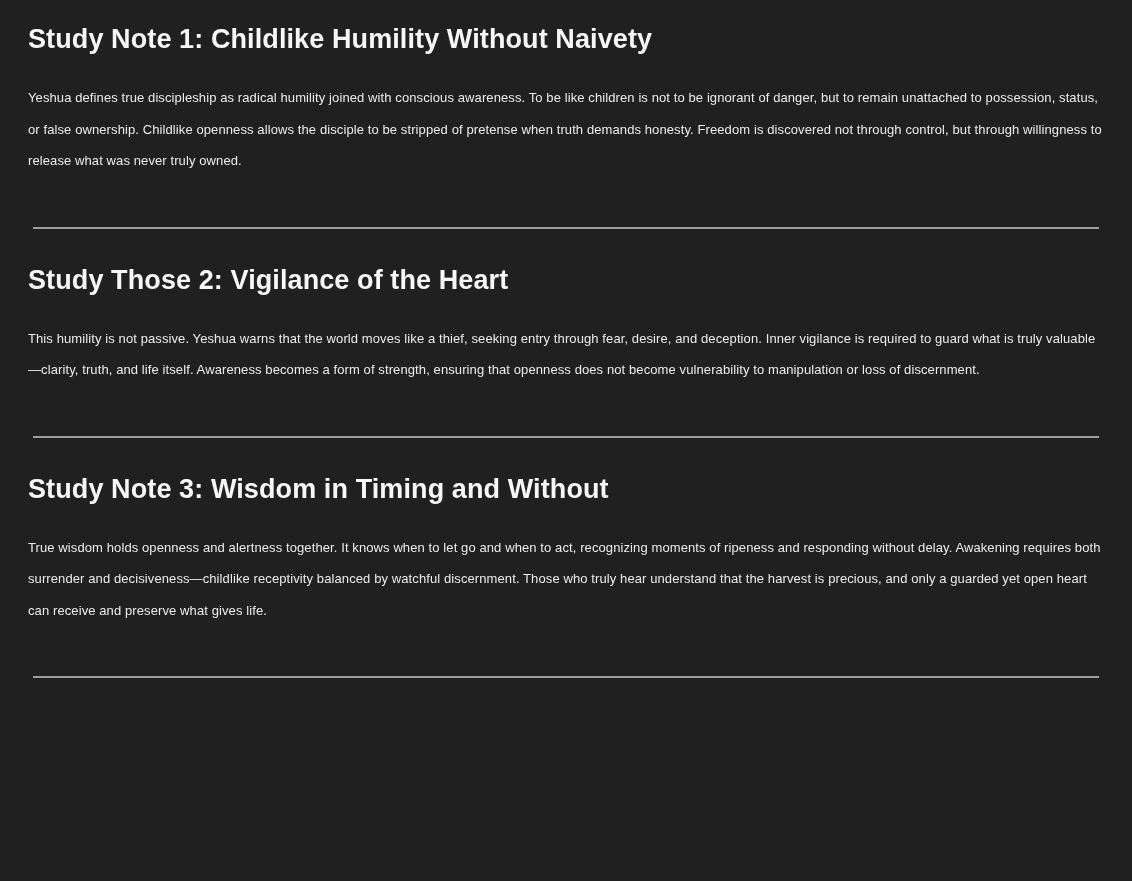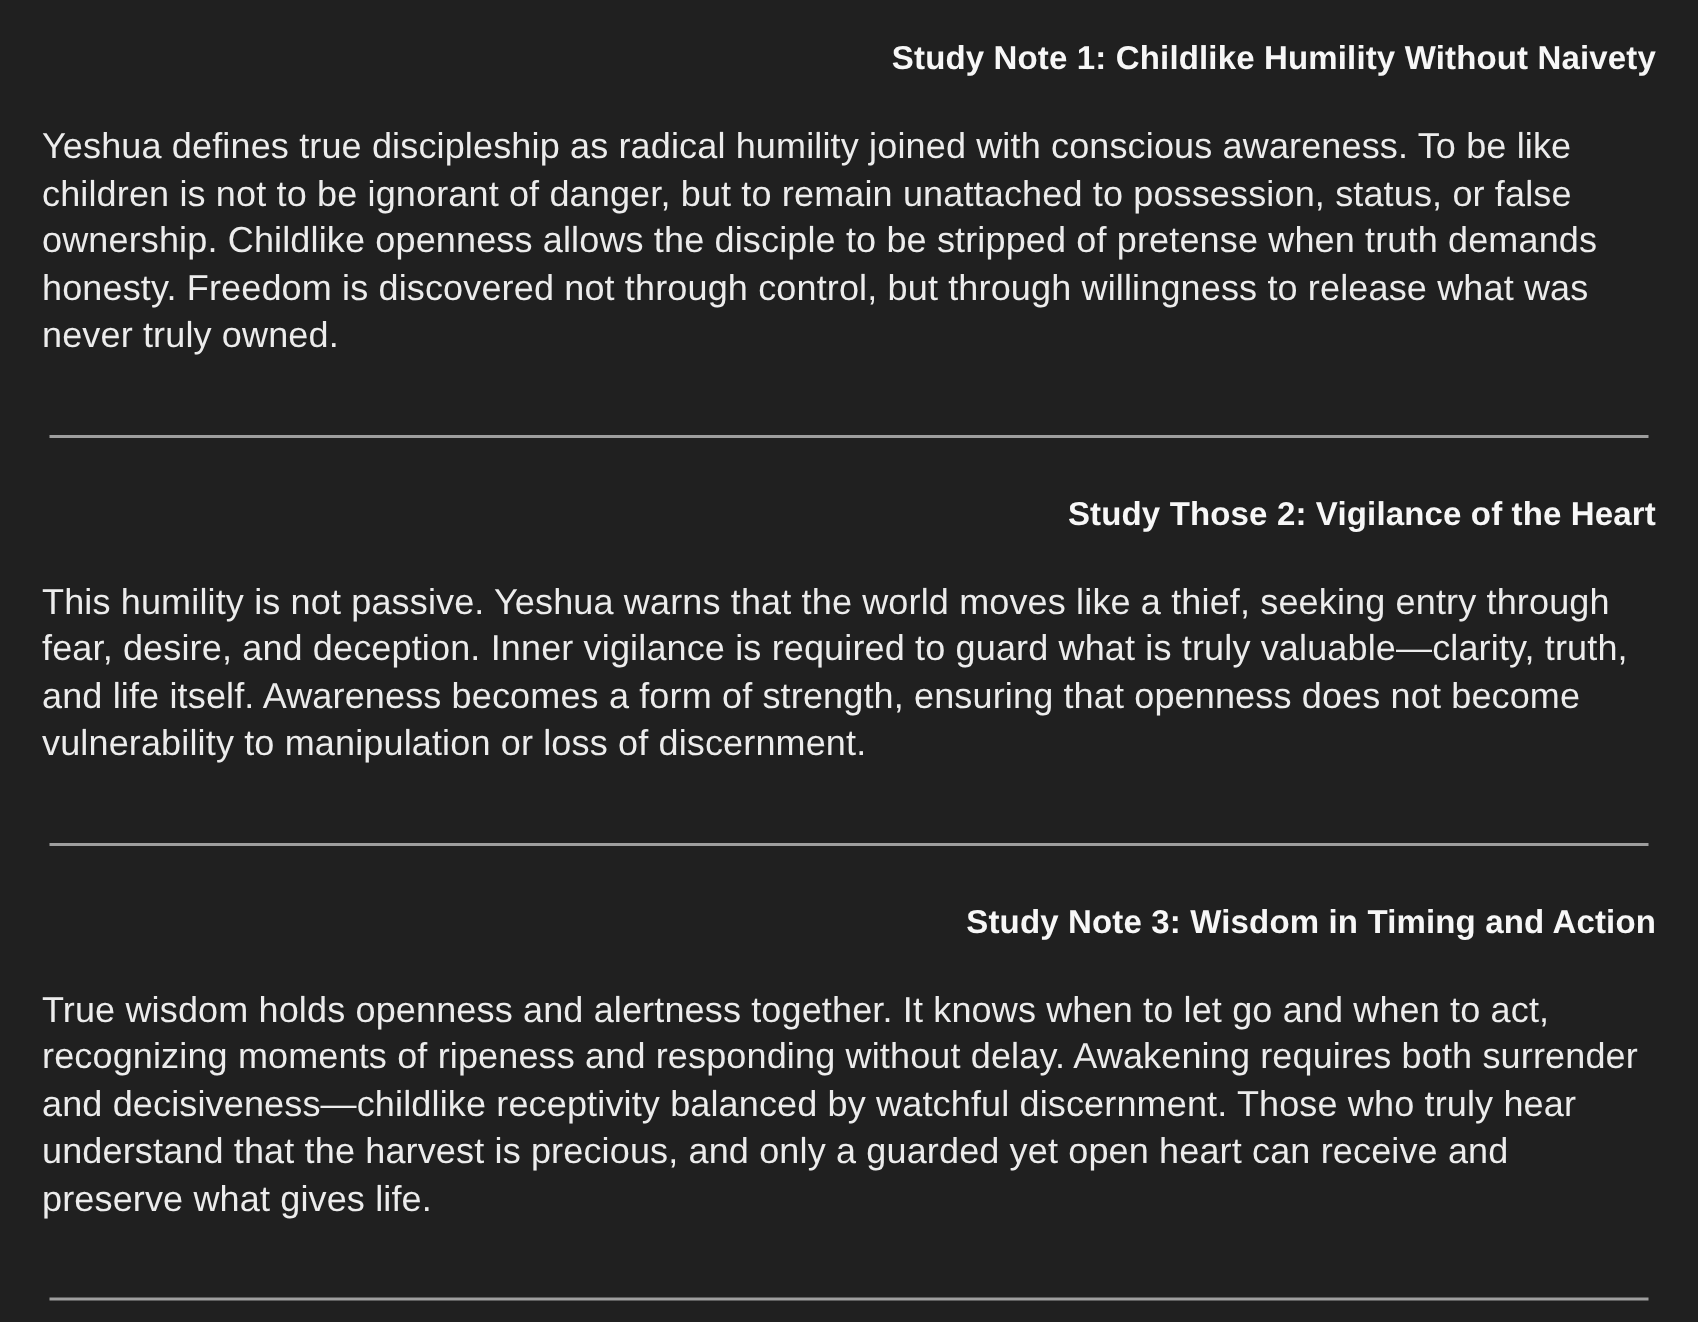--- a/index.html
+++ b/index.html
@@ -16,30 +16,29 @@
   }
   .page {
     box-sizing: border-box;
     width: 1132px;
     height: 881px;
     padding: 25px 28px 0 28px;
     background: #202020;
   }
   .note-heading {
     margin: 0 0 29px 0;
-    font-size: 22px;
+    font-size: 27px;
     line-height: 28px;
     font-weight: 700;
     color: #f7f7f7;
     letter-spacing: 0.1px;
-    text-align: right;
   }
   .note-body {
     margin: 0 0 50px 0;
-    font-size: 24px;
+    font-size: 13px;
     line-height: 31.5px;
     font-weight: 400;
     color: #ececec;
     letter-spacing: 0.1px;
   }
   .section-divider {
     border: none;
     border-top: 2px solid #9e9e9e;
     height: 0;
     margin: 0 5px 37px 5px;
@@ -56,18 +55,18 @@
     <hr class="section-divider">
   </section>
 
   <section class="note-section">
     <h2 class="note-heading">Study Those 2: Vigilance of the Heart</h2>
     <p class="note-body">This humility is not passive. Yeshua warns that the world moves like a thief, seeking entry through fear, desire, and deception. Inner vigilance is required to guard what is truly valuable—clarity, truth, and life itself. Awareness becomes a form of strength, ensuring that openness does not become vulnerability to manipulation or loss of discernment.</p>
     <hr class="section-divider">
   </section>
 
   <section class="note-section">
-    <h2 class="note-heading">Study Note 3: Wisdom in Timing and Action</h2>
+    <h2 class="note-heading">Study Note 3: Wisdom in Timing and Without</h2>
     <p class="note-body">True wisdom holds openness and alertness together. It knows when to let go and when to act, recognizing moments of ripeness and responding without delay. Awakening requires both surrender and decisiveness—childlike receptivity balanced by watchful discernment. Those who truly hear understand that the harvest is precious, and only a guarded yet open heart can receive and preserve what gives life.</p>
     <hr class="section-divider">
   </section>
 
 </div>
 
 </body></html>

